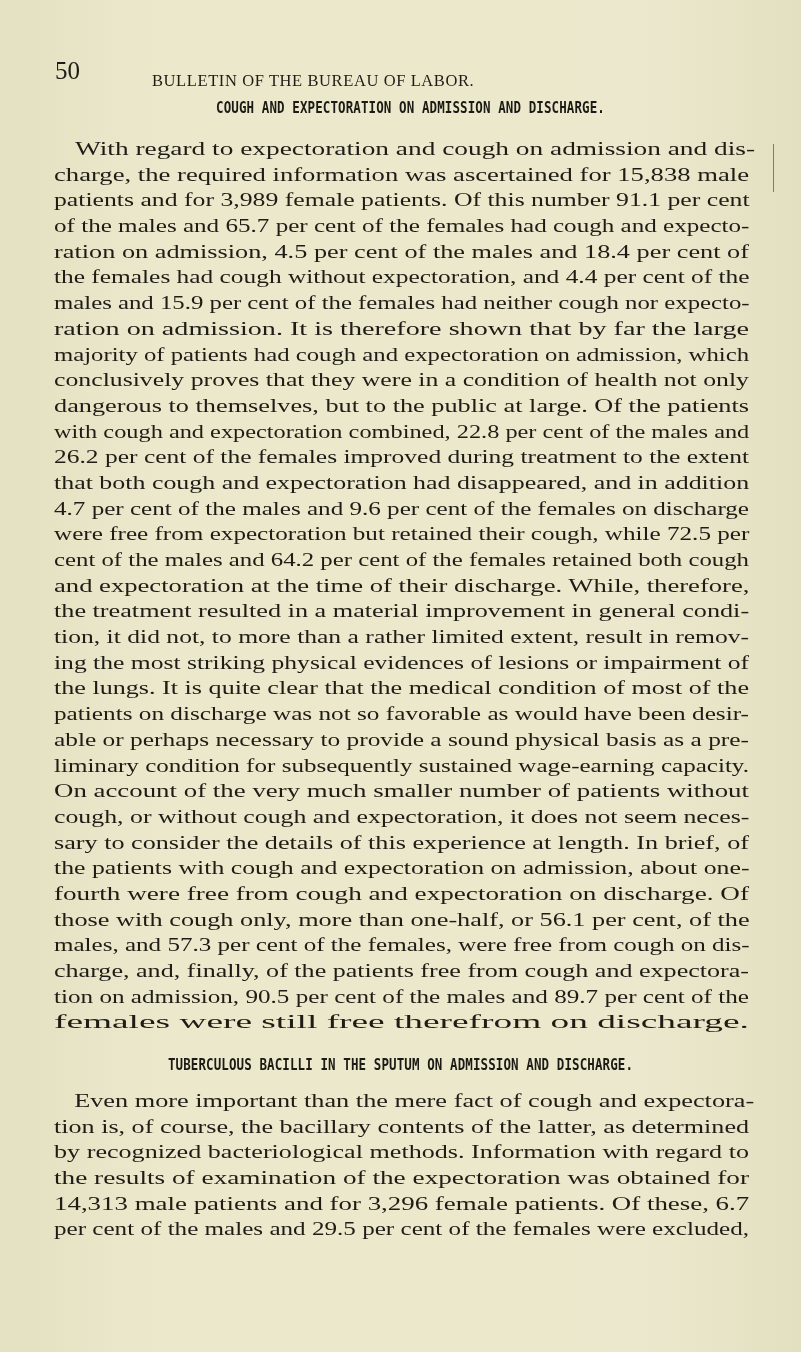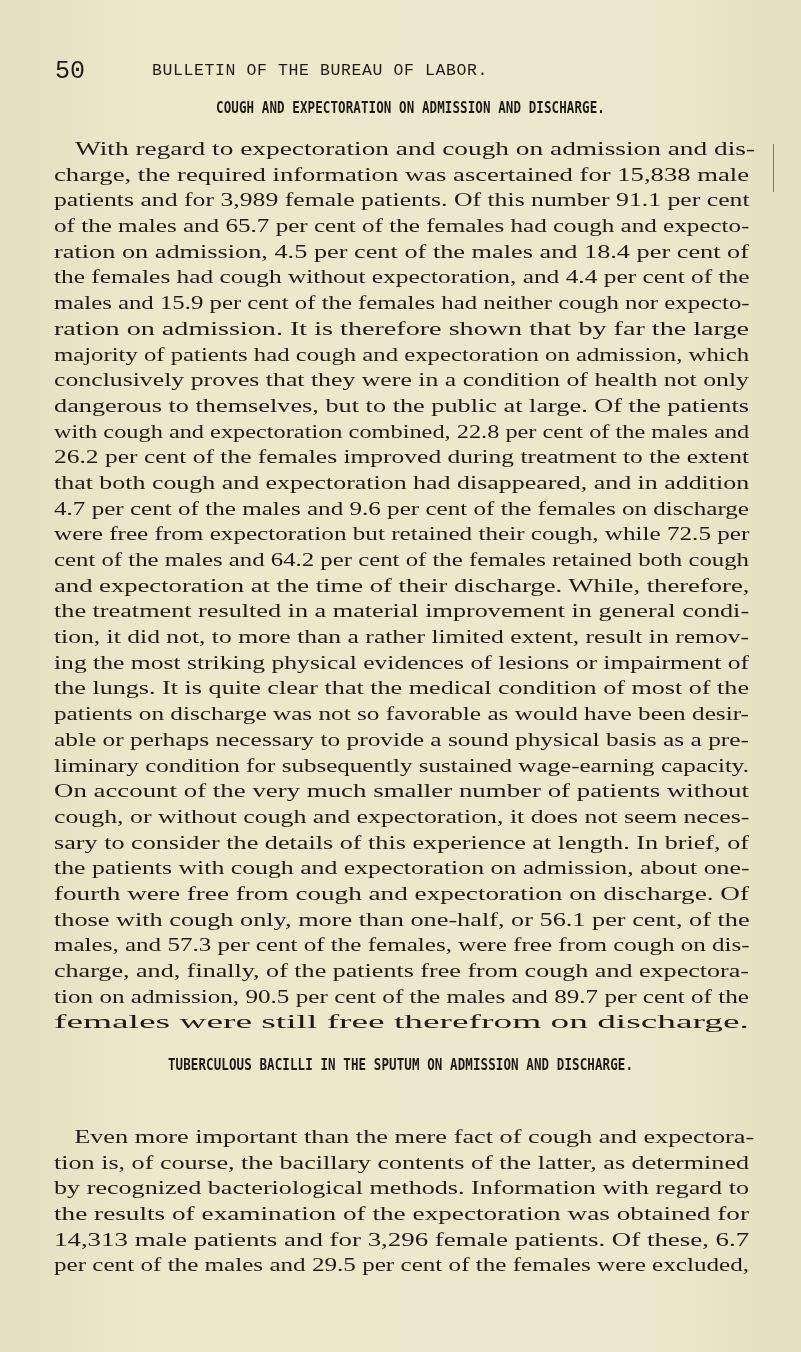--- a/index.html
+++ b/index.html
@@ -10,25 +10,25 @@
     position: relative;
     font-family: "DejaVu Serif", "Liberation Serif", serif;
     color: #1f1c16;
   }
   .page { position: absolute; left: 0; top: 0; width: 801px; height: 1352px; }
   .running-head {
     position: absolute; top: 57px; left: 55px; width: 720px; height: 30px;
   }
   .page-number {
     position: absolute; left: 0; top: 0;
-    font-family: Liberation Mono, monospace; font-size: 25px;
+    font-family: Liberation Serif, serif; font-size: 25px;
   }
   .running-title {
-    position: absolute; left: 97px; top: 4px;
-    font-family: Liberation Mono, monospace; font-size: 16.5px; letter-spacing: 0.6px;
+    position: absolute; left: 97px; top: 14px;
+    font-family: Liberation Serif, serif; font-size: 16.5px; letter-spacing: 0.6px;
   }
   .section-heading {
     position: absolute; left: 0; width: 801px; text-align: center;
     font-family: "DejaVu Sans Mono", monospace; font-weight: bold;
     font-size: 12.5px; letter-spacing: 0.1px; color: #1c1a14;
     transform: scaleY(1.25);
   }
   .h1 { top: 100px; left: 10px; }
   .h2 { top: 1057px; left: 0px; }
   .para {
@@ -39,21 +39,21 @@
     transform: scaleX(1.0);
   }
   .line {
     display: block; height: 25.7px; white-space: nowrap;
     text-align: justify; text-align-last: justify;
     width: 446px;
   }
   .line.last { text-align-last: left; }
   .line.indent { padding-left: 15px; width: 431px; }
   .p1 { top: 136px; }
-  .p2 { top: 1124px; }
+  .p2 { top: 1088px; }
   .margin-mark {
     position: absolute; left: 773px; top: 144px; width: 1px; height: 48px;
     background: #3a3830; opacity: 0.6;
   }
 </style>
 </head>
 <body>
 
 <div class="page">
   <div class="running-head">

